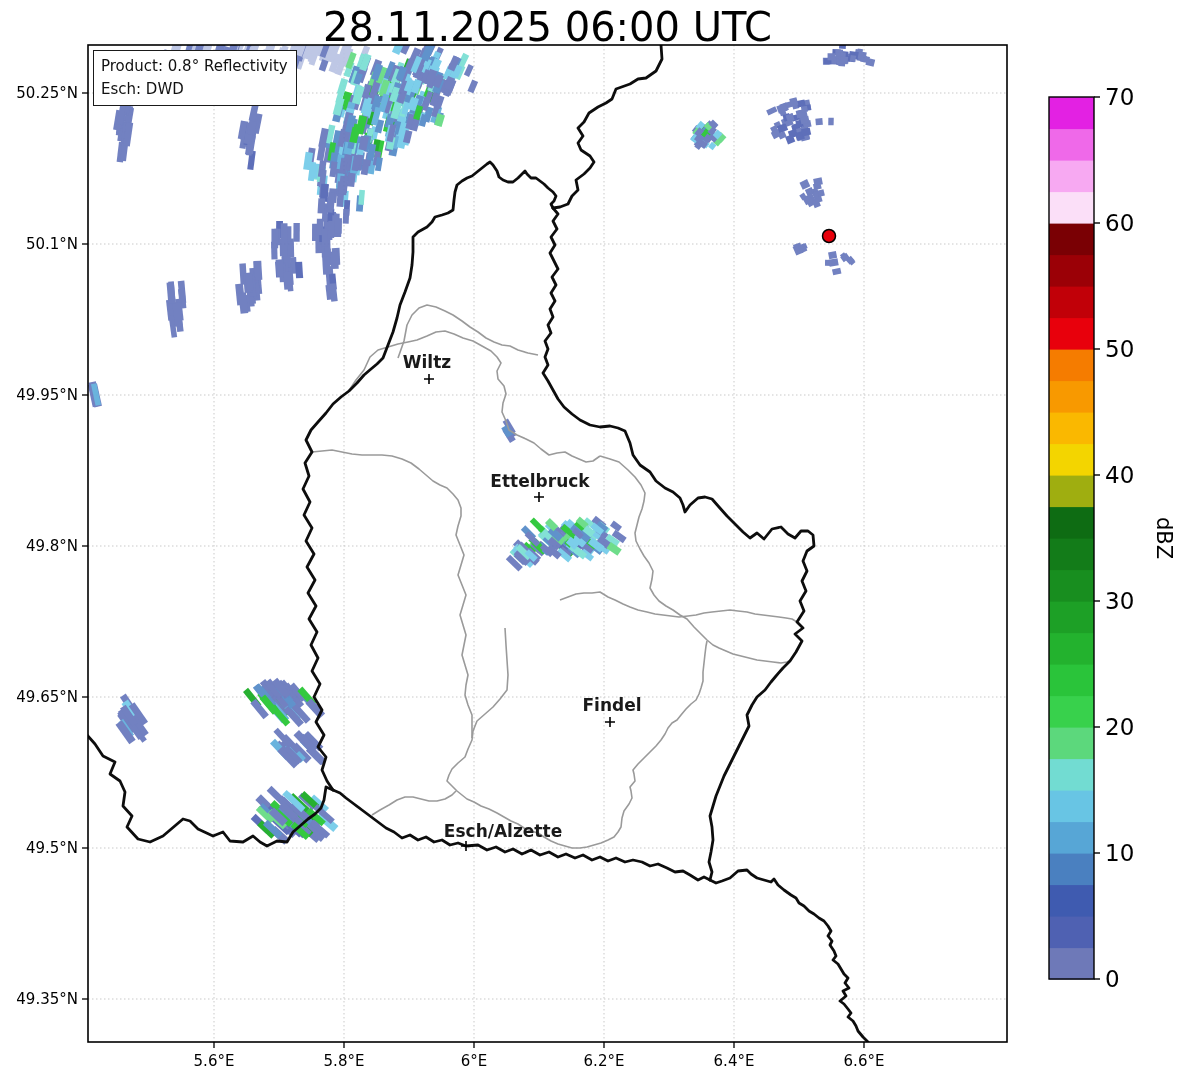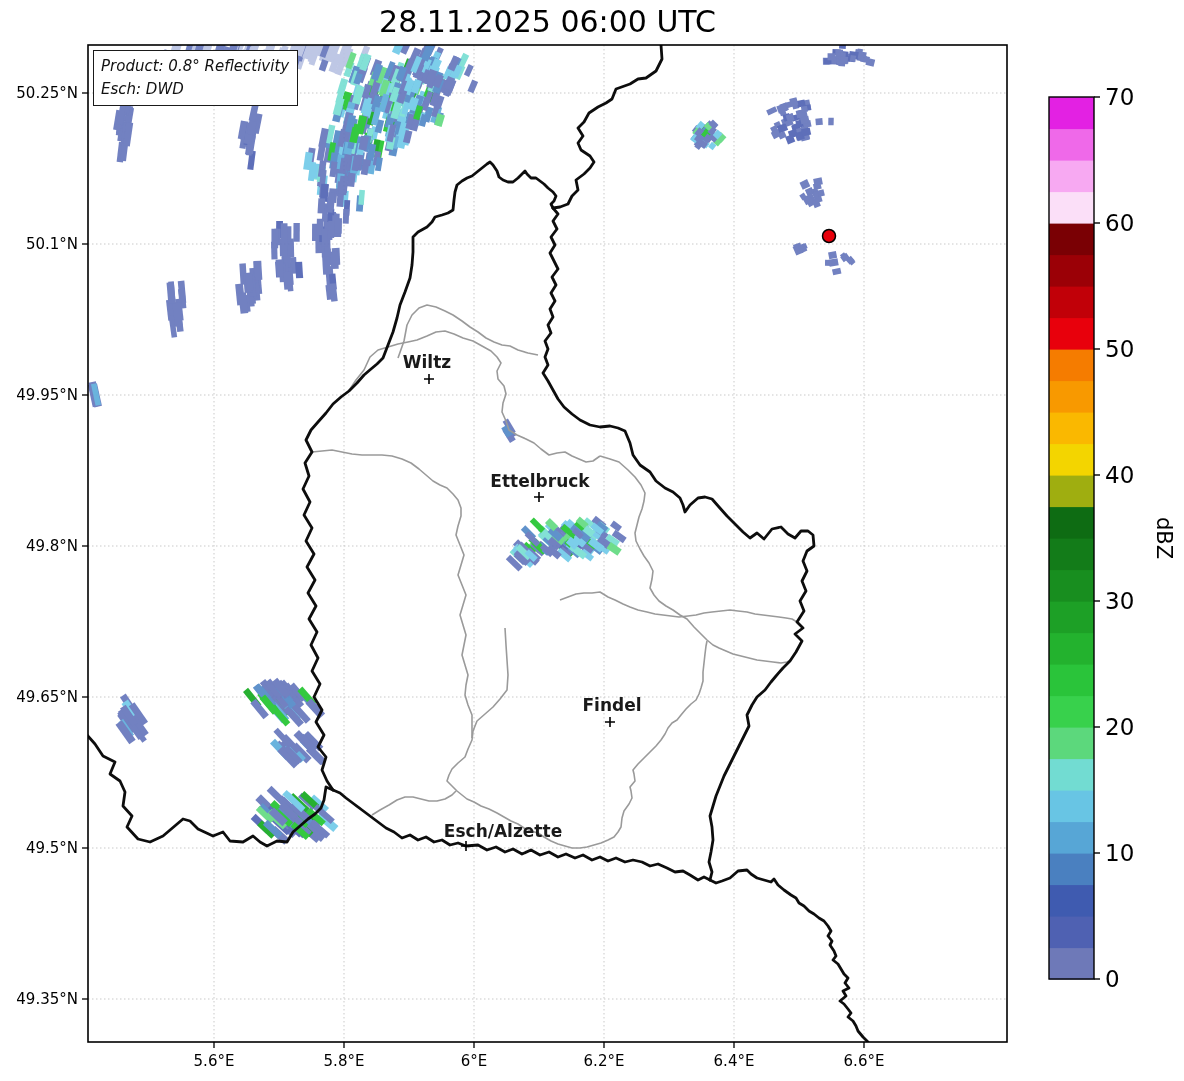--- a/index.html
+++ b/index.html
@@ -1,18 +1,18 @@
 <!DOCTYPE html>
 <html><head>
 <meta charset="utf-8">
 <style>
   html,body{margin:0;padding:0;background:#fff;}
   body{width:1184px;height:1081px;position:relative;font-family:"DejaVu Sans","Liberation Sans",sans-serif;overflow:hidden;}
-  #fig-title{position:absolute;left:88px;width:919px;top:4px;text-align:center;font-size:30px;color:#000;}
-  #info-box{position:absolute;left:93px;top:50px;background:#fff;border:1.4px solid #1a1a1a;padding:4px 8px 5px 7px;line-height:1.5;font-size:15px;color:#111;z-index:5;font-style:italic;}
+  #fig-title{position:absolute;left:88px;width:919px;top:4px;text-align:center;font-size:40px;color:#000;}
+  #info-box{position:absolute;left:93px;top:50px;background:#fff;border:1.4px solid #1a1a1a;padding:4px 8px 5px 7px;line-height:1.5;font-size:15px;color:#111;z-index:5;}
   #map-svg{position:absolute;left:0;top:0;}
 </style>
 </head>
 <body>
 
 <div id="fig-title">28.11.2025 06:00 UTC</div>
 
 <div id="info-box">
   <div>Product: 0.8° Reflectivity</div>
   <div>Esch: DWD</div>

